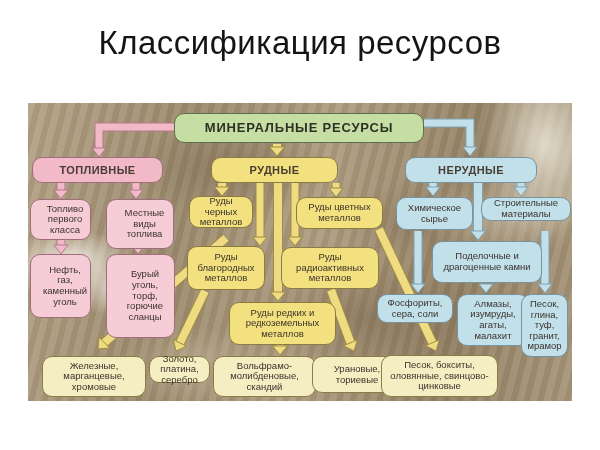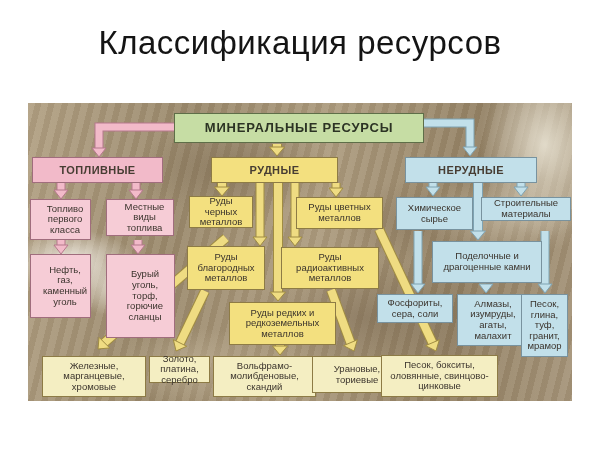--- a/index.html
+++ b/index.html
@@ -25,21 +25,21 @@
       radial-gradient(ellipse 180px 90px at 62% 72%, rgba(110,92,70,0.40), rgba(110,92,70,0) 70%),
       radial-gradient(ellipse 110px 55px at 30% 88%, rgba(198,184,158,0.55), rgba(198,184,158,0) 70%),
       radial-gradient(ellipse 90px 60px at 70% 40%, rgba(125,106,82,0.35), rgba(125,106,82,0) 70%),
       repeating-linear-gradient(104deg, rgba(255,255,255,0.06) 0 7px, rgba(70,50,28,0.07) 7px 13px),
       linear-gradient(100deg,#b2a184 0%,#9b8a6d 28%,#ad9c7f 52%,#938164 78%,#a6957a 100%);
   }
   svg.arrows{position:absolute;left:0;top:0;z-index:2;pointer-events:none;}
   .node{
     position:absolute;z-index:3;box-sizing:border-box;
     display:flex;align-items:center;justify-content:center;text-align:center;
-    font-size:9.5px;line-height:1.12;color:#3a332c;padding:2px 3px;
+    font-size:9.5px;line-height:1.12;color:#3a332c;padding:2px 3px;border-radius:10px;
   }
   .node.hdr{font-size:11px;font-weight:bold;letter-spacing:0.4px;color:#473d33;}
   .node.root{font-size:13px;font-weight:bold;letter-spacing:0.8px;color:#2c3324;}
   .green {background:var(--green-box); border:1px solid #5e6e48;}
   .pink  {background:var(--pink-box);  border:1px solid #a06d7d;}
   .pinkl {background:var(--pink-light-box);border:1px solid #a06d7d;padding-left:12px;}
   .yellow{background:var(--yellow-box);border:1px solid #8d7b45;}
   .yellowp{background:var(--yellow-pale-box);border:1px solid #8d7b45;}
   .blue  {background:var(--blue-box);  border:1px solid #78929e;}
 </style>
@@ -133,21 +133,21 @@
   <div class="node hdr yellow" style="left:211px;top:157px;width:127px;height:26px">
     <span>РУДНЫЕ</span>
   </div>
   <div class="node hdr blue" style="left:405px;top:157px;width:132px;height:26px">
     <span>НЕРУДНЫЕ</span>
   </div>
 
   <div class="node pinkl" style="left:30px;top:199px;width:61px;height:41px">
     <span>Топливо первого класса</span>
   </div>
-  <div class="node pinkl" style="left:106px;top:199px;width:68px;height:37px">
+  <div class="node pinkl" style="left:106px;top:199px;width:68px;height:50px">
     <span>Местные виды топлива</span>
   </div>
   <div class="node pinkl" style="left:30px;top:254px;width:61px;height:64px">
     <span>Нефть, газ, каменный уголь</span>
   </div>
   <div class="node pinkl" style="left:106px;top:254px;width:69px;height:84px">
     <span>Бурый уголь, торф, горючие сланцы</span>
   </div>
 
   <div class="node yellow" style="left:189px;top:196px;width:64px;height:32px">

